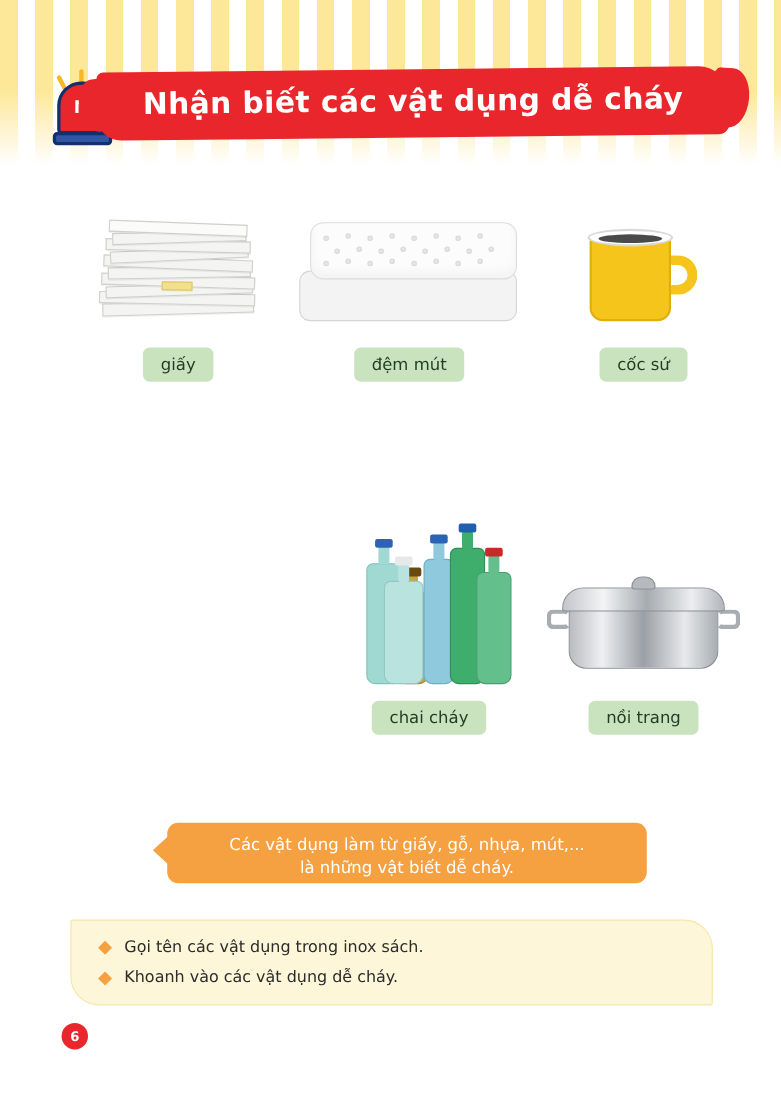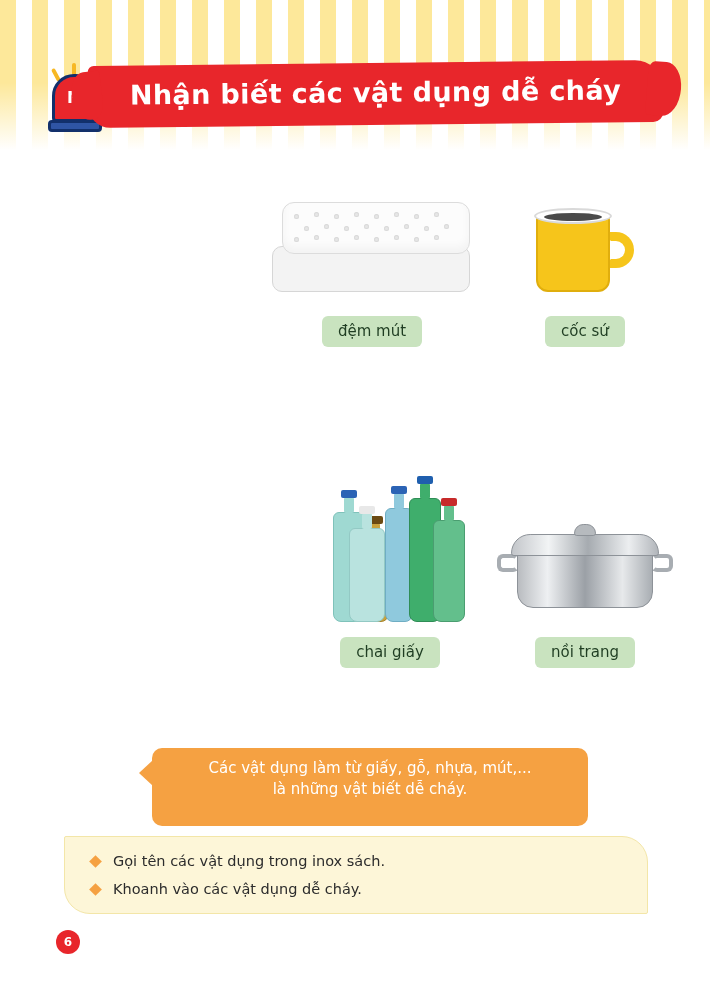--- a/index.html
+++ b/index.html
@@ -279,21 +279,21 @@
     position:absolute; top:40px; width:22px; height:18px;
     border:4px solid #a8adb2; border-radius:6px; box-sizing:border-box;
   }
   .pot-handle.l { left:2px; border-right-color:transparent; }
   .pot-handle.r { right:2px; border-left-color:transparent; }
 
   
   .callout {
     position: absolute;
     left: 152px; top: 748px;
-    width: 436px; height: 78px;
+    width: 436px; height: 55px;
     background: #f5a142;
     border-radius: 10px 10px 10px 10px;
     box-sizing: border-box;
   }
   .callout:before {
     content:"";
     position:absolute; left:-13px; top:12px;
     width:0; height:0;
     border-top: 13px solid transparent;
     border-bottom: 13px solid transparent;
@@ -361,20 +361,38 @@
     <span class="spark s3"></span>
     <div class="alarm-body"></div>
     <div class="alarm-glyph">M</div>
     <div class="alarm-base"></div>
   </div>
 
   <div class="banner">
     <div class="banner-title">Nhận biết các vật dụng dễ cháy</div>
   </div>
 
+  <div class="item" style="left:78px; top:188px; width:168px;">
+    <div class="item-pic">
+      <div class="paper-stack">
+        <i></i>
+          <i></i>
+          <i></i>
+          <i></i>
+          <i></i>
+          <i></i>
+          <i></i>
+          <i></i>
+          <i></i>
+          <i></i>
+          <i></i>
+      </div>
+    </div>
+    <span class="label">giấy</span>
+  </div>
 
   <div class="item" style="left:272px; top:188px; width:200px;">
     <div class="item-pic">
       <div class="mattress">
         <div class="mat-bottom"></div>
         <div class="mat-top"></div>
         <div class="tufts">
           <b style="left:0px;top:2px"></b>
             <b style="left:20px;top:0px"></b>
             <b style="left:40px;top:2px"></b>
@@ -440,21 +458,21 @@
         <div class="bottle" style="left:104px; width:30px; height:122px; background:#3fae6c; border:1px solid #2f8d56;">
           <div class="neck" style="background:#3fae6c;"></div>
             <div class="cap" style="background:#1f5fae;"></div>
         </div>
         <div class="bottle" style="left:128px; width:30px; height:100px; background:#63bf8c; border:1px solid #4a9d70;">
           <div class="neck" style="background:#63bf8c;"></div>
             <div class="cap" style="background:#c72a2a;"></div>
         </div>
       </div>
     </div>
-    <span class="label">chai giấy</span>
+    <span class="label">chai cháy</span>
   </div>
 
   <div class="item" style="left:500px; top:500px; width:170px;">
     <div class="item-pic" style="height:129px;">
       <div class="pot">
         <div class="pot-handle l"></div>
         <div class="pot-handle r"></div>
         <div class="pot-body"></div>
         <div class="pot-lid"></div>
         <div class="pot-knob"></div>

